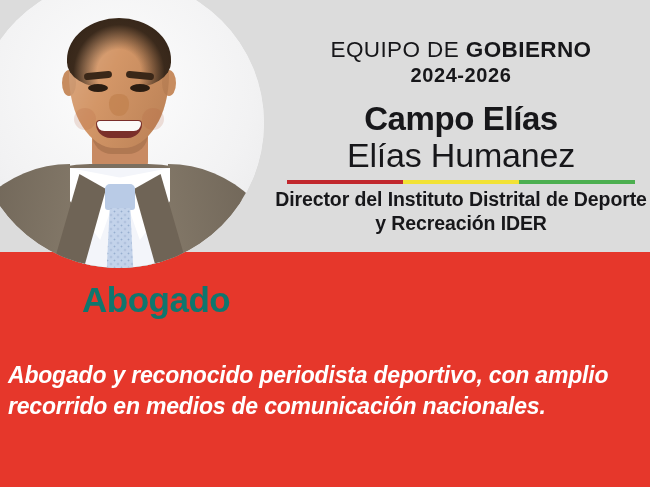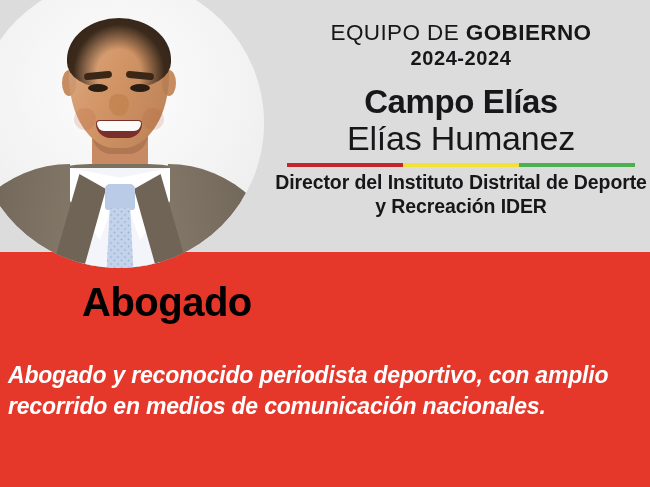--- a/index.html
+++ b/index.html
@@ -262,21 +262,21 @@
     position: absolute;
     left: 272px;
     top: 0;
     width: 378px;
     height: 252px;
     text-align: center;
     color: #17171a;
   }
   .eyebrow {
     margin: 0;
-    padding-top: 20px;
+    padding-top: 37px;
     font-size: 22.5px;
     font-weight: 400;
     letter-spacing: .4px;
     line-height: 1.12;
     white-space: nowrap;
   }
   .eyebrow .strong { font-weight: 800; }
   .eyebrow-years {
     margin: 0;
     font-size: 20px;
@@ -318,23 +318,23 @@
     line-height: 1.24;
     letter-spacing: -0.1px;
   }
 
   
   .profession {
     position: absolute;
     left: 82px;
     top: 282px;
     margin: 0;
-    font-size: 40px;
+    font-size: 35px;
     font-weight: 800;
-    color: #000000;
+    color: #0f766e;
     letter-spacing: -0.5px;
     line-height: 1;
   }
   .bio {
     position: absolute;
     left: 8px;
     top: 360px;
     width: 636px;
     margin: 0;
     font-size: 23px;
@@ -381,21 +381,21 @@
       <div class="cheek-l"></div>
       <div class="cheek-r"></div>
       <div class="mouth">
         <div class="teeth"></div>
       </div>
     </div>
   </div>
 
   <div class="text-col">
     <p class="eyebrow"><span>EQUIPO DE </span><span class="strong">GOBIERNO</span></p>
-    <p class="eyebrow-years">2024-2024</p>
+    <p class="eyebrow-years">2024-2026</p>
 
     <h1 class="name-first">Campo Elías</h1>
     <h2 class="name-last">Elías Humanez</h2>
 
     <div class="tricolor">
       <i class="tri-red"></i>
       <i class="tri-yellow"></i>
       <i class="tri-green"></i>
     </div>
 

